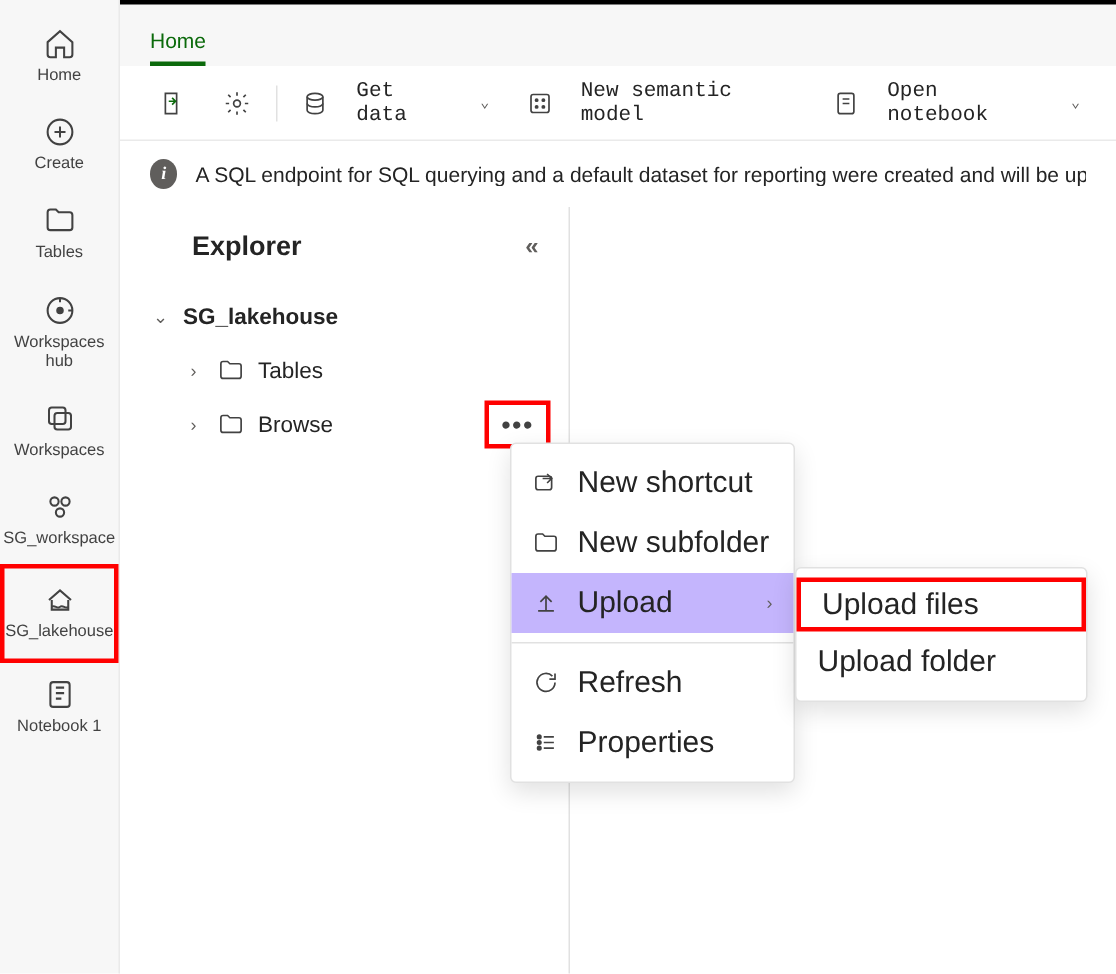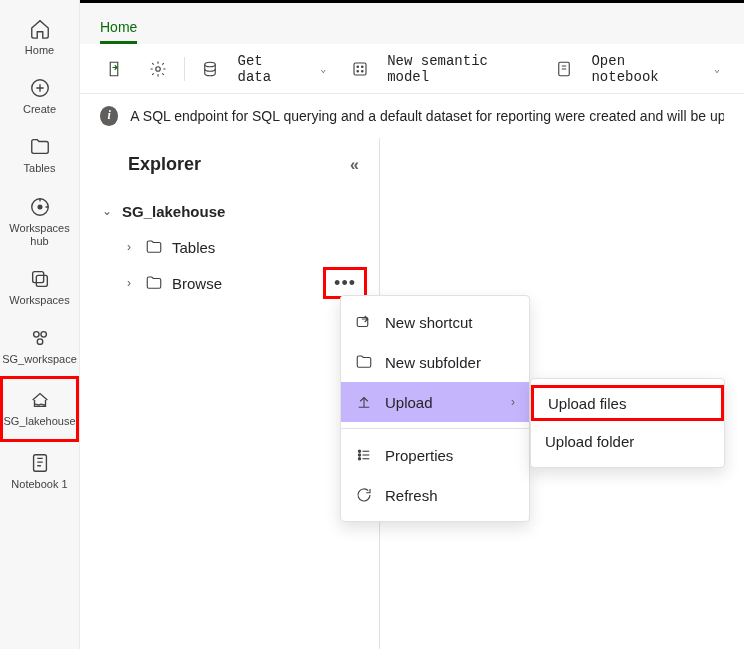--- a/index.html
+++ b/index.html
@@ -37,21 +37,21 @@
     .tree-row.root .name { font-weight: 600; }
     .tree-children { padding-left: 22px; }
     .expander { width: 14px; font-size: 12px; color: #605e5c; display: flex; justify-content: center; }
     .folder-icon { width: 20px; height: 20px; display: flex; align-items: center; justify-content: center; }
     .row-more { margin-left: auto; padding: 4px 8px; font-size: 18px; letter-spacing: 1px; color: #424242; border: 3px solid red; line-height: 1; }
 
     
     .context-menu { position: absolute; left: 340px; top: 295px; width: 190px; background: #fff; border: 1px solid #e1e1e1; box-shadow: 0 6px 16px rgba(0,0,0,0.12); border-radius: 4px; padding: 6px 0; z-index: 10; }
     .menu-item { display: flex; align-items: center; gap: 12px; height: 40px; padding: 0 14px; cursor: pointer; position: relative; }
     .menu-item:hover, .menu-item.hover { background: #c4b5fd; }
-    .menu-item .label { font-size: 15px; }
+    .menu-item .label { font-size: 20px; }
     .menu-icon { width: 18px; height: 18px; display: flex; align-items: center; justify-content: center; }
     .menu-divider { height: 1px; background: #e1e1e1; margin: 6px 0; }
     .submenu-arrow { margin-left: auto; font-size: 12px; color: #605e5c; }
 
     .submenu { position: absolute; left: 530px; top: 378px; width: 195px; background: #fff; border: 1px solid #e1e1e1; box-shadow: 0 6px 16px rgba(0,0,0,0.12); border-radius: 4px; padding: 6px 0; z-index: 11; }
     .submenu .menu-item.highlighted { border: 3px solid red; height: 36px; align-items: center; }
 
     svg { stroke: #424242; fill: none; stroke-width: 1.5; }
     .rail-icon svg { stroke: #424242; }
   </style>
@@ -258,38 +258,38 @@
           <path d="M12 19V6M7 11l5-5 5 5M5 19h14"></path>
         </svg>
       </span>
     <span class="label">Upload</span>
     <span class="submenu-arrow">›</span>
   </div>
   <div class="menu-divider"></div>
   <div class="menu-item">
     <span class="menu-icon">
         <svg viewBox="0 0 24 24" width="18" height="18">
+          <path d="M20 12a8 8 0 1 1-2.3-5.7M20 4v5h-5"></path>
+        </svg>
+      </span>
+    <span class="label">Refresh</span>
+  </div>
+  <div class="menu-item">
+    <span class="menu-icon">
+        <svg viewBox="0 0 24 24" width="18" height="18">
           <circle cx="6" cy="7" r="1.5" fill="#424242"></circle>
           <path d="M10 7h9"></path>
           <circle cx="6" cy="12" r="1.5" fill="#424242"></circle>
           <path d="M10 12h9"></path>
           <circle cx="6" cy="17" r="1.5" fill="#424242"></circle>
           <path d="M10 17h9"></path>
         </svg>
       </span>
     <span class="label">Properties</span>
   </div>
-  <div class="menu-item">
-    <span class="menu-icon">
-        <svg viewBox="0 0 24 24" width="18" height="18">
-          <path d="M20 12a8 8 0 1 1-2.3-5.7M20 4v5h-5"></path>
-        </svg>
-      </span>
-    <span class="label">Refresh</span>
-  </div>
 </div>
 
 <div class="submenu">
   <div class="menu-item highlighted">
     <span class="label">Upload files</span>
   </div>
   <div class="menu-item">
     <span class="label">Upload folder</span>
   </div>
 </div>

